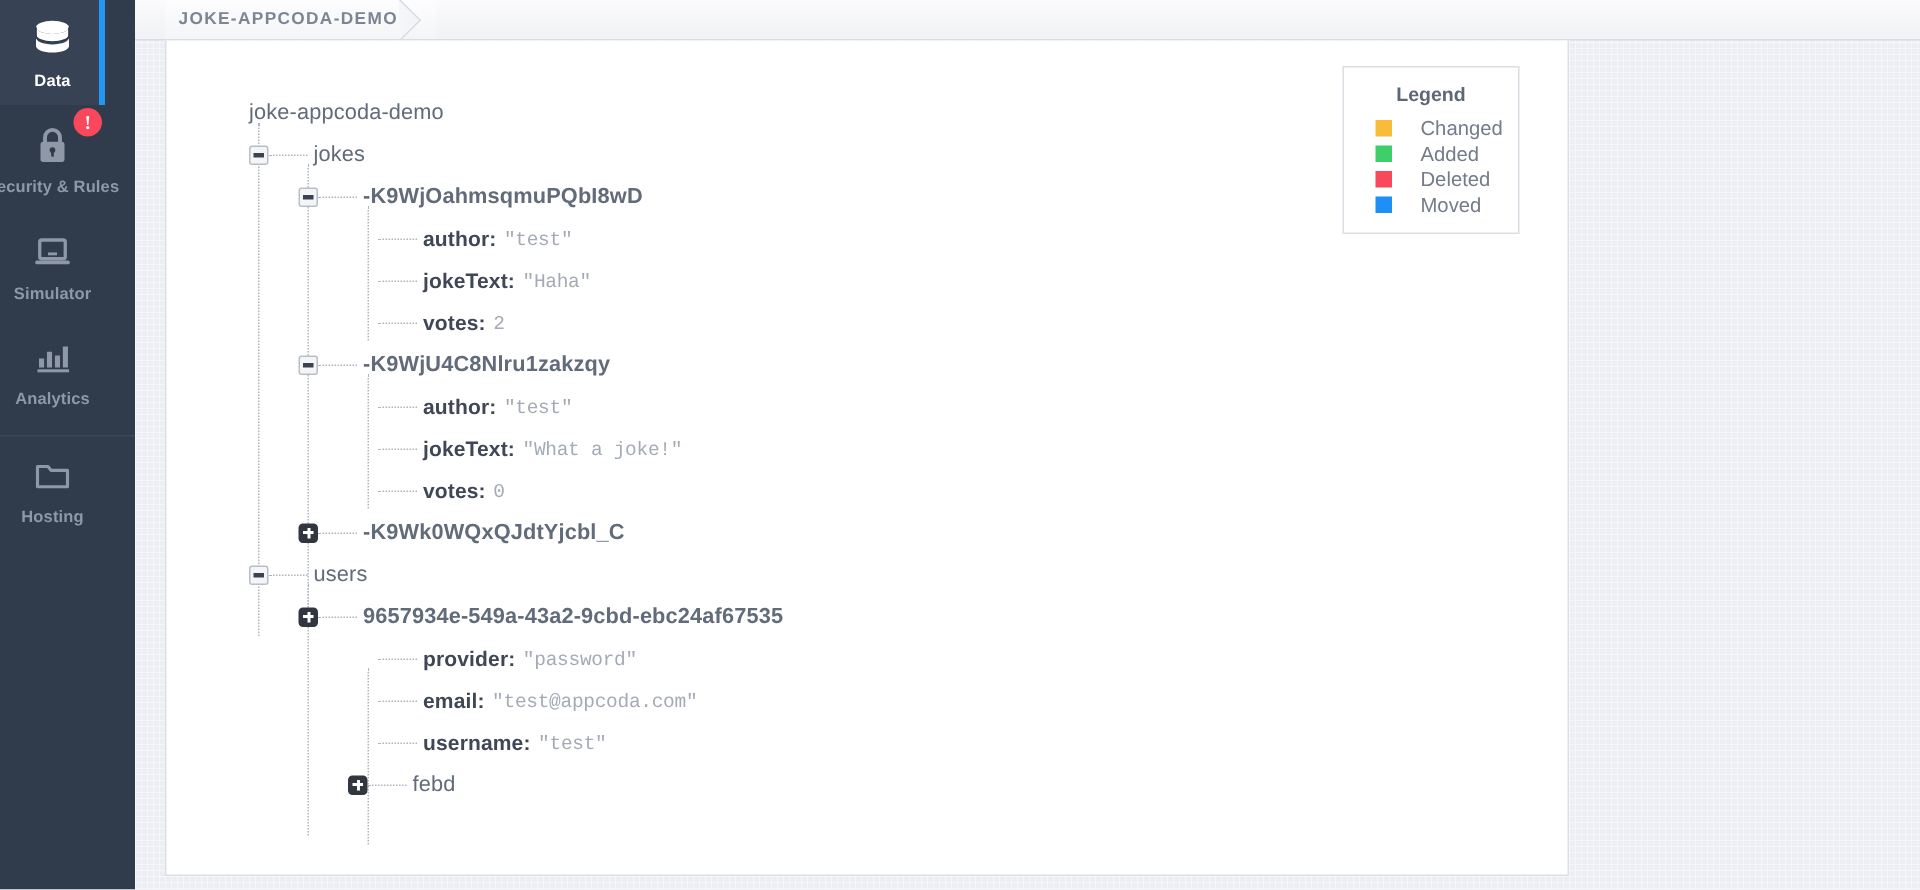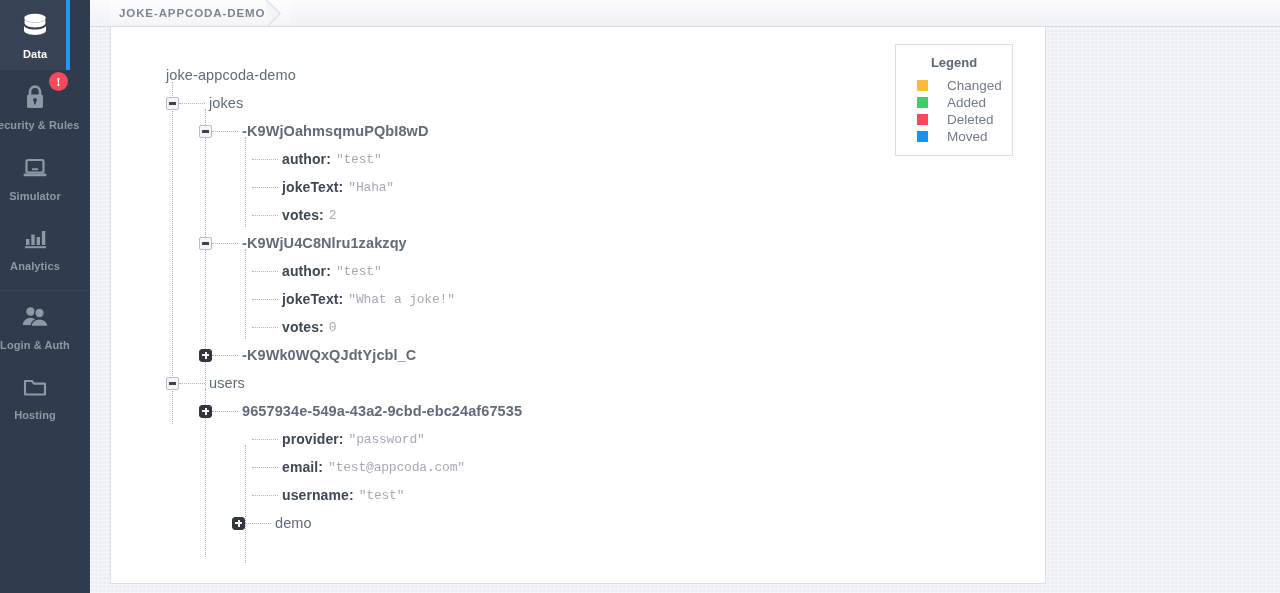--- a/index.html
+++ b/index.html
@@ -305,31 +305,20 @@
           <rect x="20.9" y="4" width="3.4" height="14" fill="#8f98a6"></rect>
           <rect x="4" y="19.2" width="21" height="2" fill="#8f98a6"></rect>
         </svg>
       </span>
       <span class="nav-label">Analytics</span>
     </div>
 
     <div class="sep-space"></div>
     <div class="nav-sep"></div>
 
-    <div class="nav-item">
-      <span class="nav-icon">
-        <svg width="30" height="24" viewBox="0 0 30 24">
-          <circle cx="10.5" cy="6.5" r="4.2" fill="#8f98a6"></circle>
-          <path d="M2.8 20c0-4.3 3.5-7 7.7-7s7.7 2.7 7.7 7z" fill="#8f98a6"></path>
-          <circle cx="19.5" cy="8" r="4.8" fill="#8f98a6" stroke="#303b4b" stroke-width="1.3"></circle>
-          <path d="M11 21.5c0-4.7 3.8-7.6 8.5-7.6s8.5 2.9 8.5 7.6z" fill="#8f98a6" stroke="#303b4b" stroke-width="1.3"></path>
-        </svg>
-      </span>
-      <span class="nav-label">Login &amp; Auth</span>
-    </div>
 
     <div class="nav-item">
       <span class="nav-icon">
         <svg width="28" height="24" viewBox="0 0 28 24">
           <path d="M4 19.5V6h7l2 2.6h11v10.9z" fill="none" stroke="#8f98a6" stroke-width="2.1" stroke-linejoin="round"></path>
         </svg>
       </span>
       <span class="nav-label">Hosting</span>
     </div>
 
@@ -474,19 +463,19 @@
         <div class="row lvl3">
           <span class="leafstub"></span>
           <span class="dash"></span>
           <span class="key">username:</span>
           <span class="val">"test"</span>
         </div>
 
         <div class="row" style="padding-left:66px;">
           <span class="toggle plus"></span>
           <span class="dash"></span>
-          <span class="node-lbl plain">demo</span>
+          <span class="node-lbl plain">febd</span>
         </div>
 
       </div>
     </div>
   </div>
 </div>
 
 </body></html>

